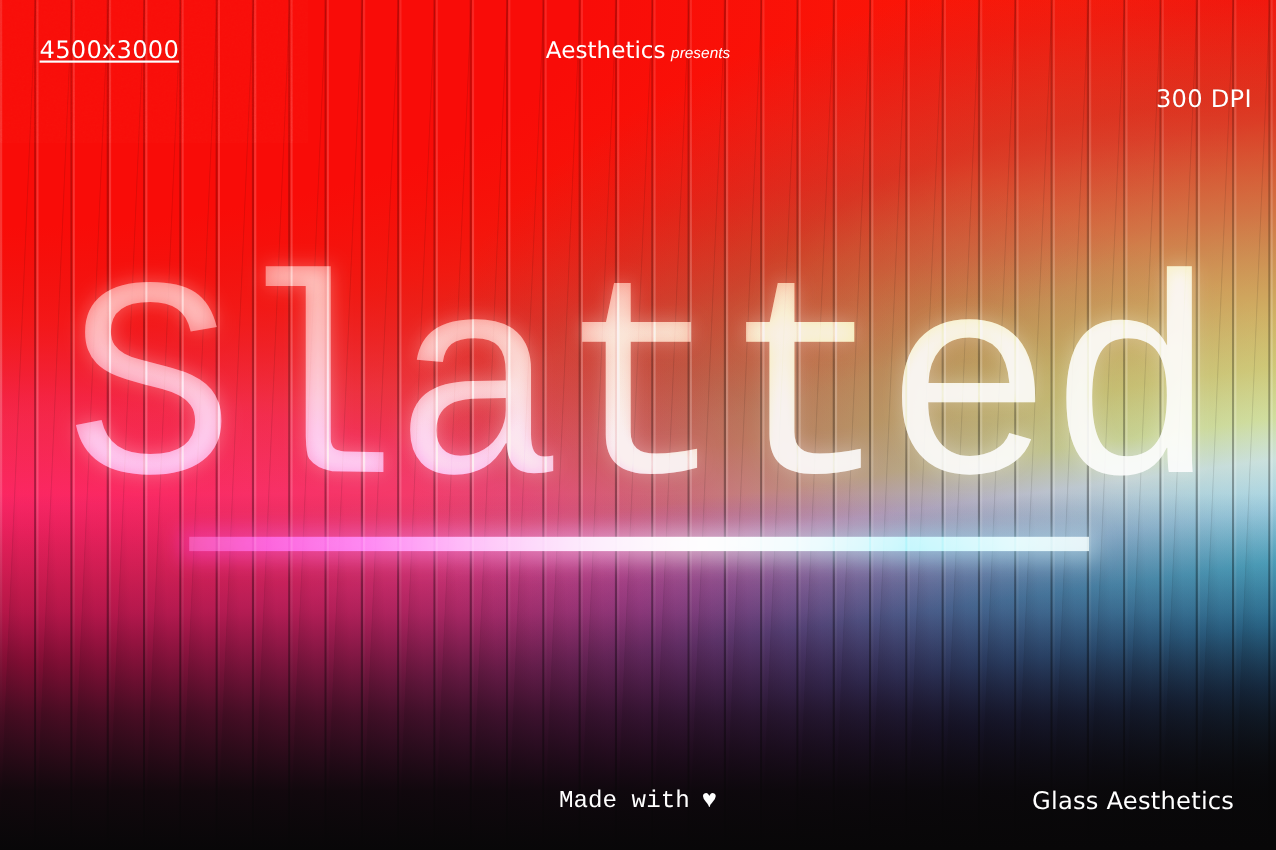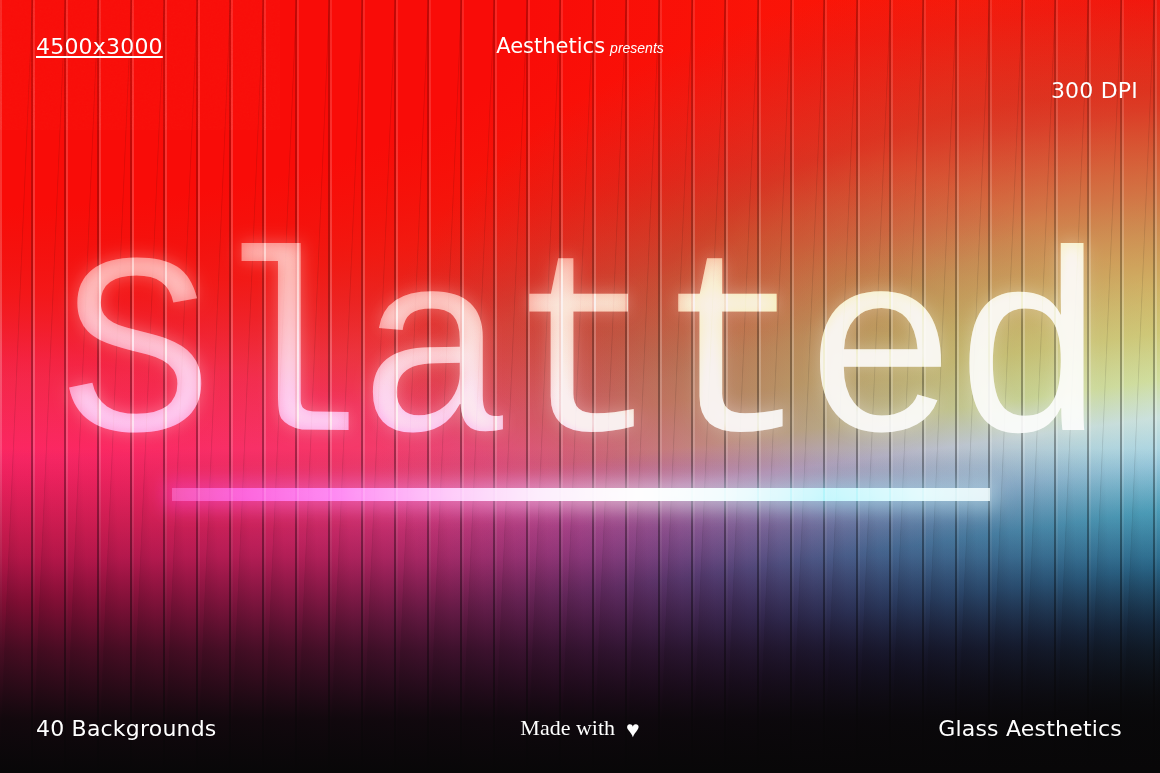--- a/index.html
+++ b/index.html
@@ -227,22 +227,22 @@
   .tc .brand{ font-family:"DejaVu Sans", sans-serif; }
   .tc .presents{
     font-family:Liberation Sans, sans-serif;
     font-style:italic;
     font-size:14px;
     margin-left:5px;
   }
   .bc{
     position:absolute; bottom:32px; left:50%; transform:translateX(-50%);
     white-space:nowrap; color:#fff;
-    font-family:Liberation Serif, serif; font-size:22px;
-    display:flex; align-items:center; gap:11px;
+    font-family:Liberation Mono, monospace; font-size:22px;
+    display:flex; gap:11px;
   }
   .heart{
     display:inline-block;
     font-size:23px; line-height:1;
     color:#fff;
     position:relative; top:1px;
   }
 </style>
 </head>
 <body>
@@ -503,21 +503,20 @@
   </svg>
 
   <div class="label tl">4500x3000</div>
 
   <div class="tc">
     <span class="brand">Aesthetics</span><span class="presents">presents</span>
   </div>
 
   <div class="label tr">300 DPI</div>
 
-  <div class="label bl">40 Backgrounds</div>
 
   <div class="bc">
     <span>Made with</span>
     <span class="heart">♥</span>
   </div>
 
   <div class="label br">Glass Aesthetics</div>
 
 </div>
 

